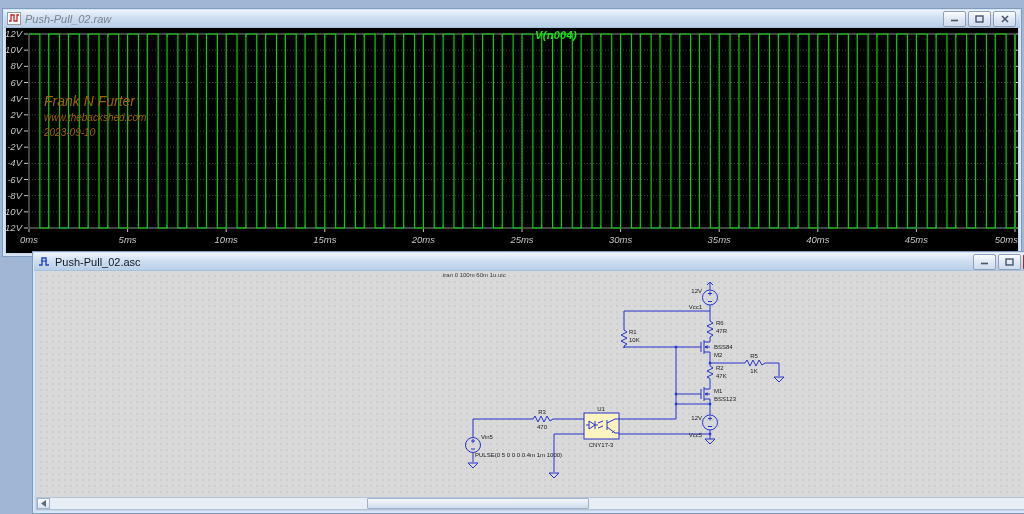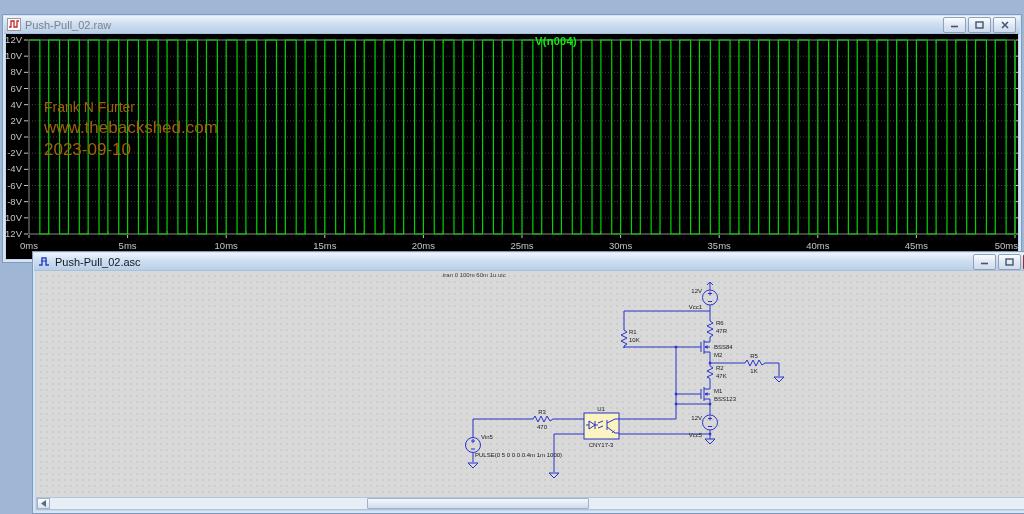--- a/index.html
+++ b/index.html
@@ -16,28 +16,28 @@
   .t-active{color:#14181f;}
   .ticon{width:14px;height:13px;display:inline-block;}
   .winbtns{display:flex;gap:2px;margin-right:1px;}
   .wbtn{width:21px;height:14px;border:1px solid #90a0b8;border-radius:2px;
     background:linear-gradient(#fbfdfe,#dfe9f4 50%,#cddcee);
     display:flex;align-items:center;justify-content:center;}
   .wbtn svg{display:block;}
   .wbtn-close-active{background:linear-gradient(#f6beb6,#e2685c 45%,#c94438);
     border-color:#9c2f26;}
   
-  #win-raw{left:2px;top:14px;width:1018px;height:247px;}
+  #win-raw{left:2px;top:8px;width:1018px;height:247px;font-style:italic;}
   .wave-client{position:absolute;left:3px;right:3px;top:19px;bottom:3px;
     background:#000;}
   .trace-label{position:absolute;top:1px;left:0;width:100%;text-align:center;
     font-size:11px;font-weight:600;letter-spacing:.3px;padding-left:44px;}
   .overlay{position:absolute;left:12px;top:66px;color:#a16207;line-height:1;margin-left:26px;}
   .ov1{font-size:14px;margin-bottom:5px;}
-  .ov2,.ov3{font-size:17px;margin-bottom:5px;}
+  .ov2,.ov3{font-size:10px;margin-bottom:5px;}
   #wave-svg{position:absolute;left:0;top:0;}
   
   #win-asc{left:2px;top:251px;width:1018px;height:261px;margin-left:30px;}
   .schem-client{position:absolute;left:3px;top:19px;width:1002px;height:228px;
     background-color:#d9d9d9;
     background-image:radial-gradient(circle,#a9adb3 0.6px,transparent 0.75px);
     background-size:6px 6px;background-position:2px 2px;}
   #schem-svg{position:absolute;left:0;top:0;}
   .scroll{position:absolute;background:#e8eef6;border:1px solid #b4c4d8;}
   #vscroll{right:3px;top:19px;width:12px;height:228px;}

